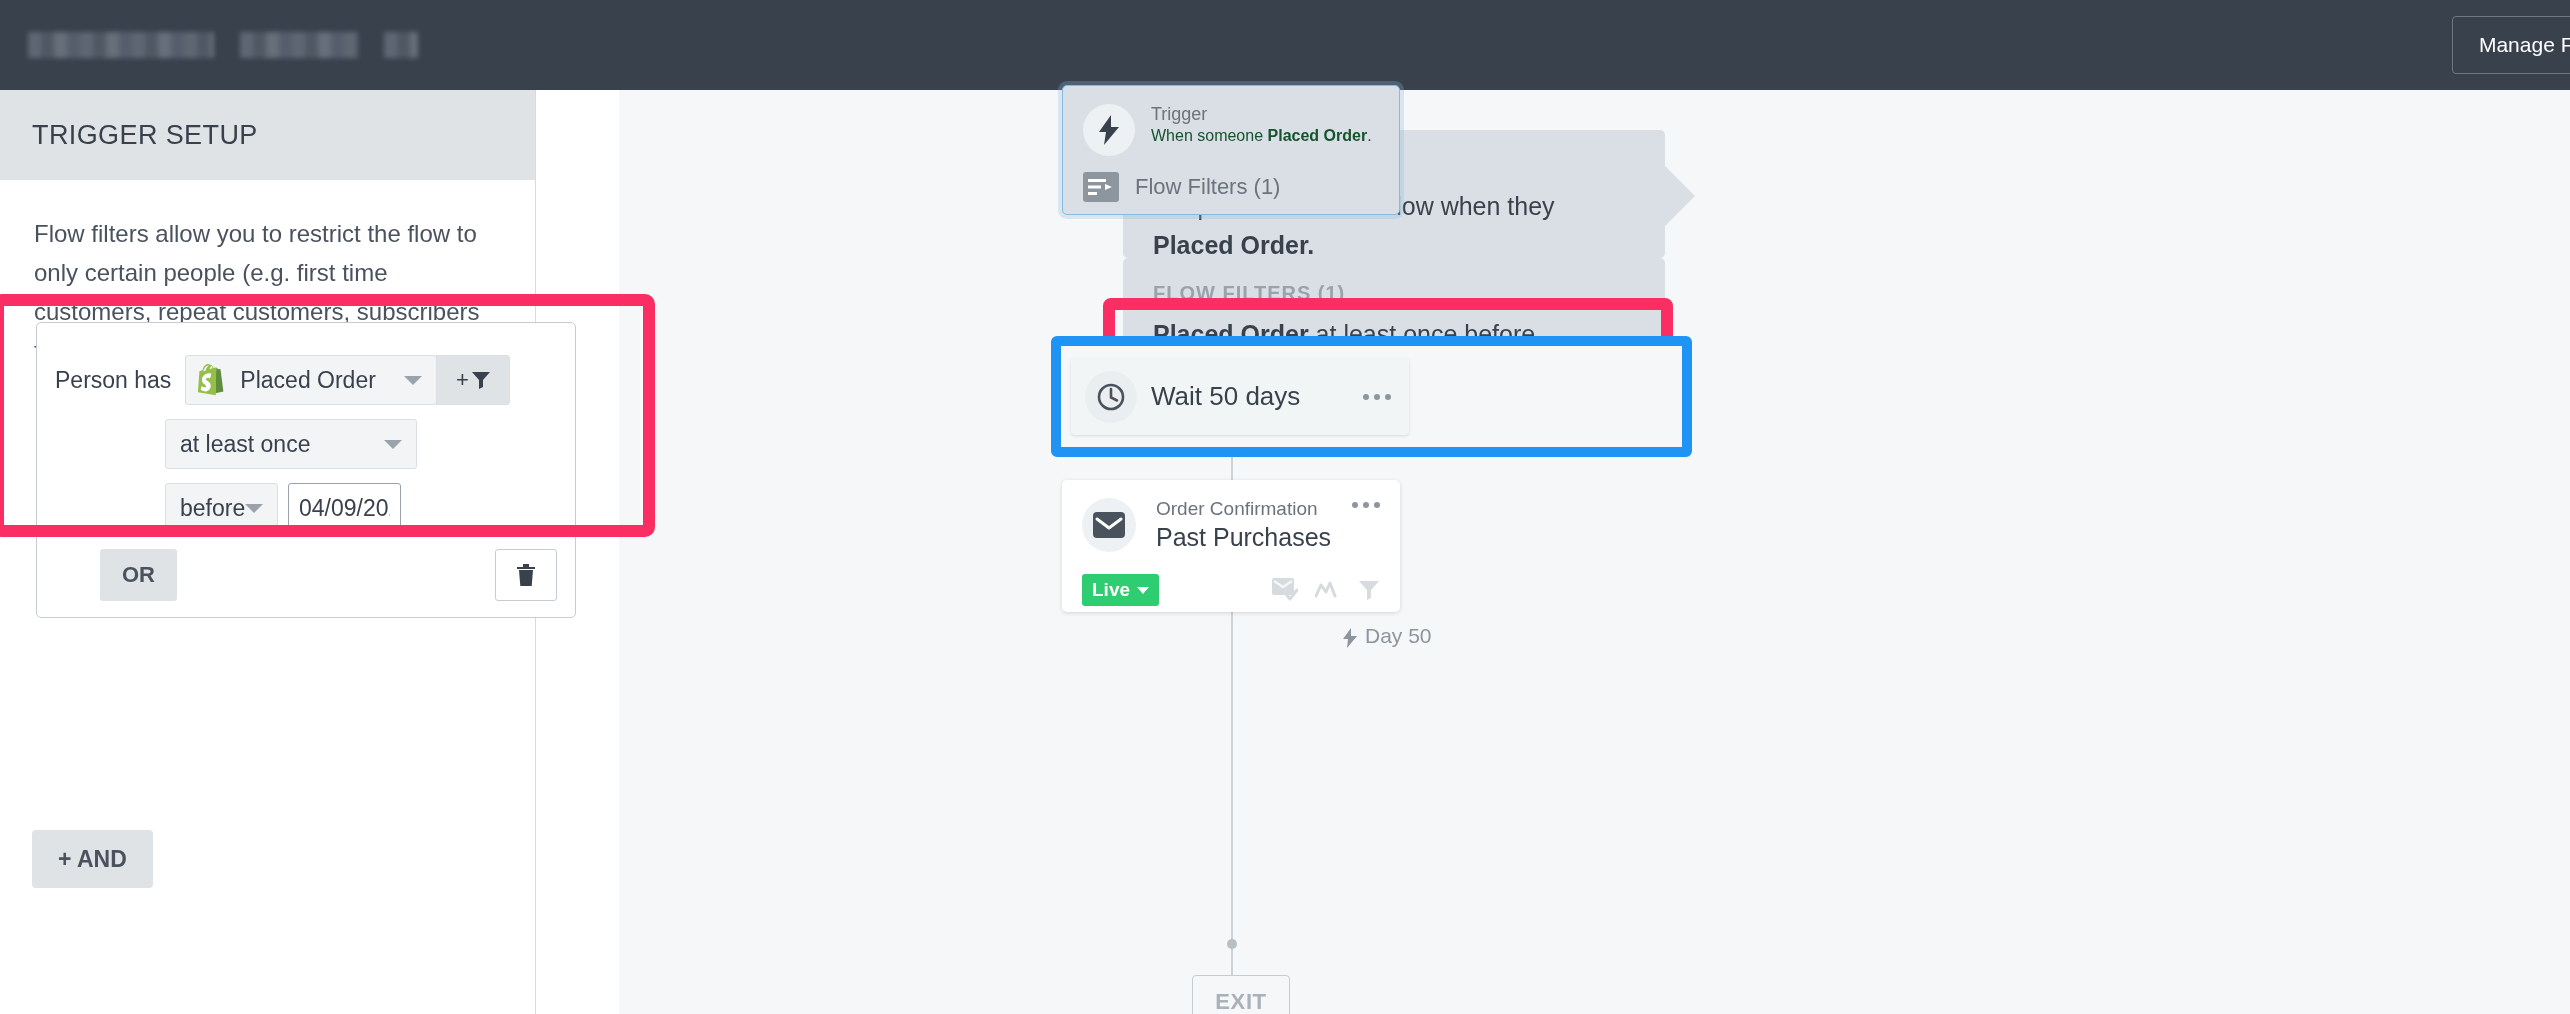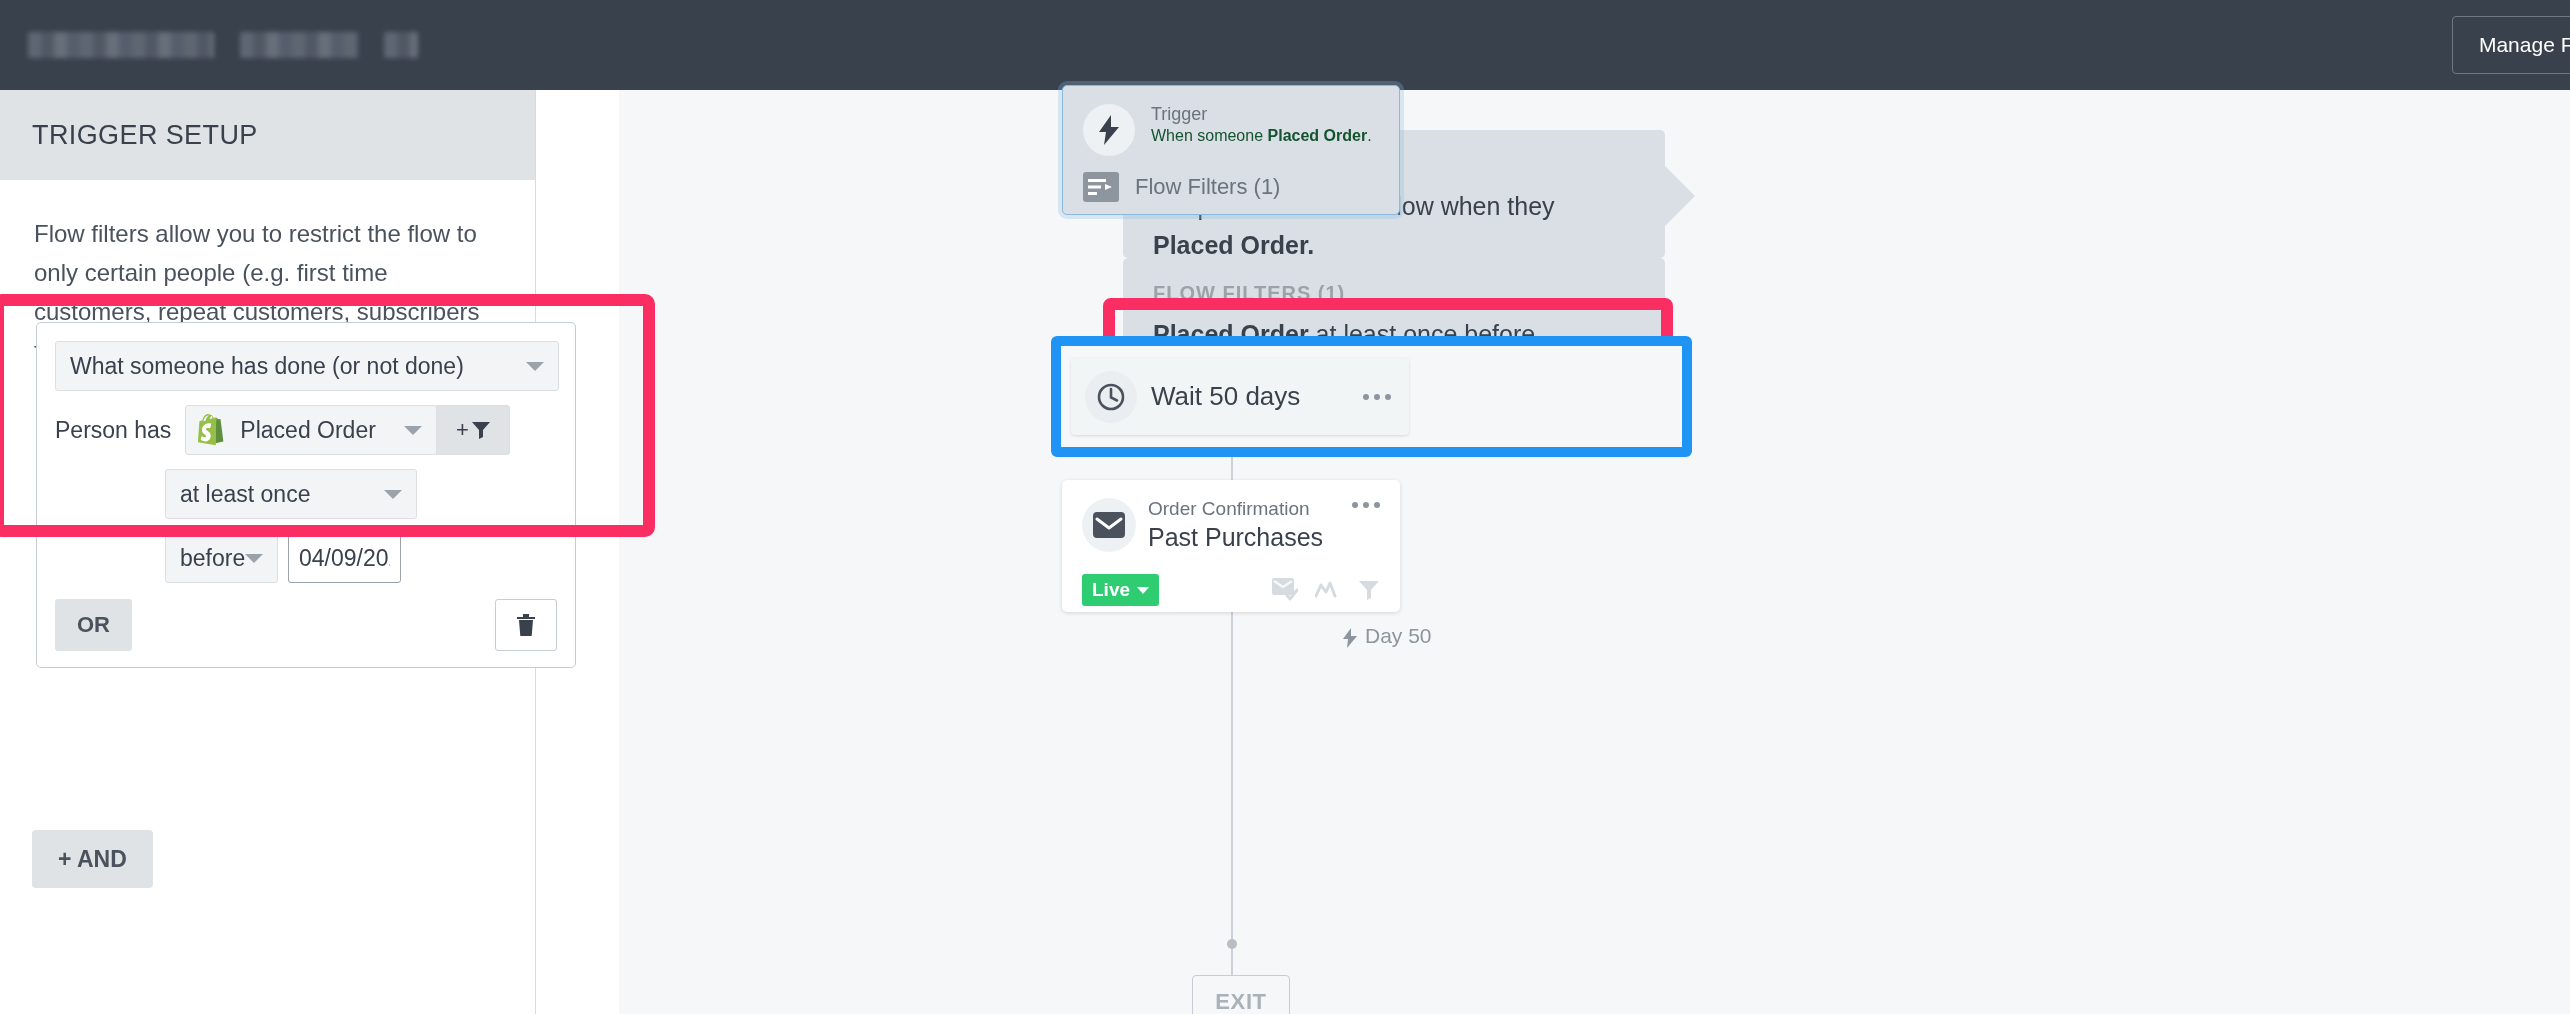--- a/index.html
+++ b/index.html
@@ -133,21 +133,21 @@
     font-size: 23px; color: #39414d; font-family: "Liberation Sans", sans-serif;
     padding: 0 10px; text-align: center;
   }
   .row-footer {
     display: flex; align-items: center; margin-top: 16px;
   }
   .or-btn {
     background: #dfe3e6; border: none; border-radius: 3px;
     height: 52px; padding: 0 22px;
     font-size: 22px; font-weight: bold; color: #4a525e;
-    font-family: "Liberation Sans", sans-serif; cursor: pointer;
+    font-family: "Liberation Sans", sans-serif; cursor: pointer; margin-left: 45px;
   }
   .trash-btn {
     margin-left: auto; width: 62px; height: 52px;
     background: #fff; border: 1px solid #c6ccd3; border-radius: 3px;
     display: flex; align-items: center; justify-content: center; cursor: pointer;
   }
   .and-btn {
     position: absolute; left: 32px; top: 740px;
     background: #dfe3e6; border: none; border-radius: 4px;
     height: 58px; padding: 0 26px;
@@ -244,21 +244,21 @@
   .dots {
     margin-left: auto; display: flex; gap: 5px; cursor: pointer;
   }
   .dots i { width: 6px; height: 6px; border-radius: 50%; background: #8d959e; display:block; }
 
   .node-email {
     left: 443px; top: 390px; width: 338px; height: 132px;
     box-shadow: 0 1px 4px rgba(0,0,0,.14);
     padding: 18px 20px 14px 20px;
   }
-  .email-top { display: flex; align-items: flex-start; gap: 12px; }
+  .email-top { display: flex; align-items: flex-start; gap: 20px; }
   .env-circ {
     width: 54px; height: 54px; border-radius: 50%; background: #eef1f3;
     display: flex; align-items: center; justify-content: center; flex: 0 0 auto;
   }
   .email-sub { font-size: 19px; color: #6b737e; margin-bottom: 3px; }
   .email-title { font-size: 25px; color: #39414d; }
   .email-bottom {
     display: flex; align-items: center; margin-top: 22px;
   }
   .live-badge {
@@ -310,24 +310,20 @@
   <div class="sidebar-header">
     <h1>TRIGGER SETUP</h1>
   </div>
 
   <p class="sidebar-desc">Flow filters allow you to restrict the flow to only certain people (e.g. first time customers, repeat customers, subscribers from this month, etc.)</p>
 
   <div class="pink-ring"></div>
 
   <div class="filter-card">
 
-    <div class="ctrl ctrl-wide">
-      <span>What someone has done (or not done)</span>
-      <span class="caret"></span>
-    </div>
 
     <div class="row">
       <span class="row-label">Person has</span>
       <div class="ctrl ctrl-event">
         <svg class="shopify-icon" viewBox="0 0 30 32">
           <path d="M22.5 5.2c-.1-.1-.3-.2-.4-.2l-2 .2s-1.3-1.3-1.5-1.4c-.1-.1-.3-.1-.4-.1l-.9 25.6 8.2-1.8S22.6 5.5 22.5 5.2z" fill="#5e8e3e"></path>
           <path d="M18.2 3.7c-.3-.2-.7-.2-1.1-.1 0 0-.6.2-1.5.5-.9-2.5-2.4-3.6-3.8-3.6-.1 0-.2 0-.3 0C11 .2 10.5 0 9.9 0 6.6 0 5 4.1 4.5 6.2c-1.3.4-2.2.7-2.3.7-.7.2-.7.3-.8 1C1.3 8.4 0 28.2 0 28.2l17.8 3.1L18.2 3.7zM14.1 4.6c-.8.2-1.7.5-2.6.8.3-1.1.8-2.2 1.5-2.9.2-.2.6-.5 1-.7.3.7.4 1.7.1 2.8zM10.1 1.6c.2 0 .4.1.6.2-.4.2-.8.5-1.2 1-.9 1-1.6 2.5-1.9 4-.8.2-1.5.5-2.2.7C5.8 5.4 7.3 1.6 10.1 1.6zM7.8 14.9c.1 1.7 4.6 2.1 4.9 6.2.2 3.2-1.7 5.4-4.5 5.6-3.3.2-5.2-1.8-5.2-1.8l.7-3s1.9 1.4 3.4 1.3c1 0 1.3-.8 1.3-1.4-.1-2.2-3.8-2.1-4.1-5.9-.2-3.2 1.9-6.4 6.3-6.7 1.8-.1 2.7.4 2.7.4l-1 4s-1.1-.5-2.5-.4c-1.9.1-2 1.3-2 1.7z" fill="#95bf46"></path>
           <path d="M12.7 10.2c-.4-.2-1.3-.4-2.4-.3-4.4.3-6.5 3.5-6.3 6.7.3 3.8 4 3.7 4.1 5.9 0 .6-.3 1.4-1.3 1.4-1.5.1-3.4-1.3-3.4-1.3l-.7 3s1.9 2 5.2 1.8c2.8-.2 4.7-2.4 4.5-5.6-.3-4.1-4.8-4.5-4.9-6.2 0-.4.1-1.6 2-1.7 1.4-.1 2.5.4 2.5.4l1-4z" fill="#fff"></path>
         </svg>
         <span class="evt-text">Placed Order</span>

